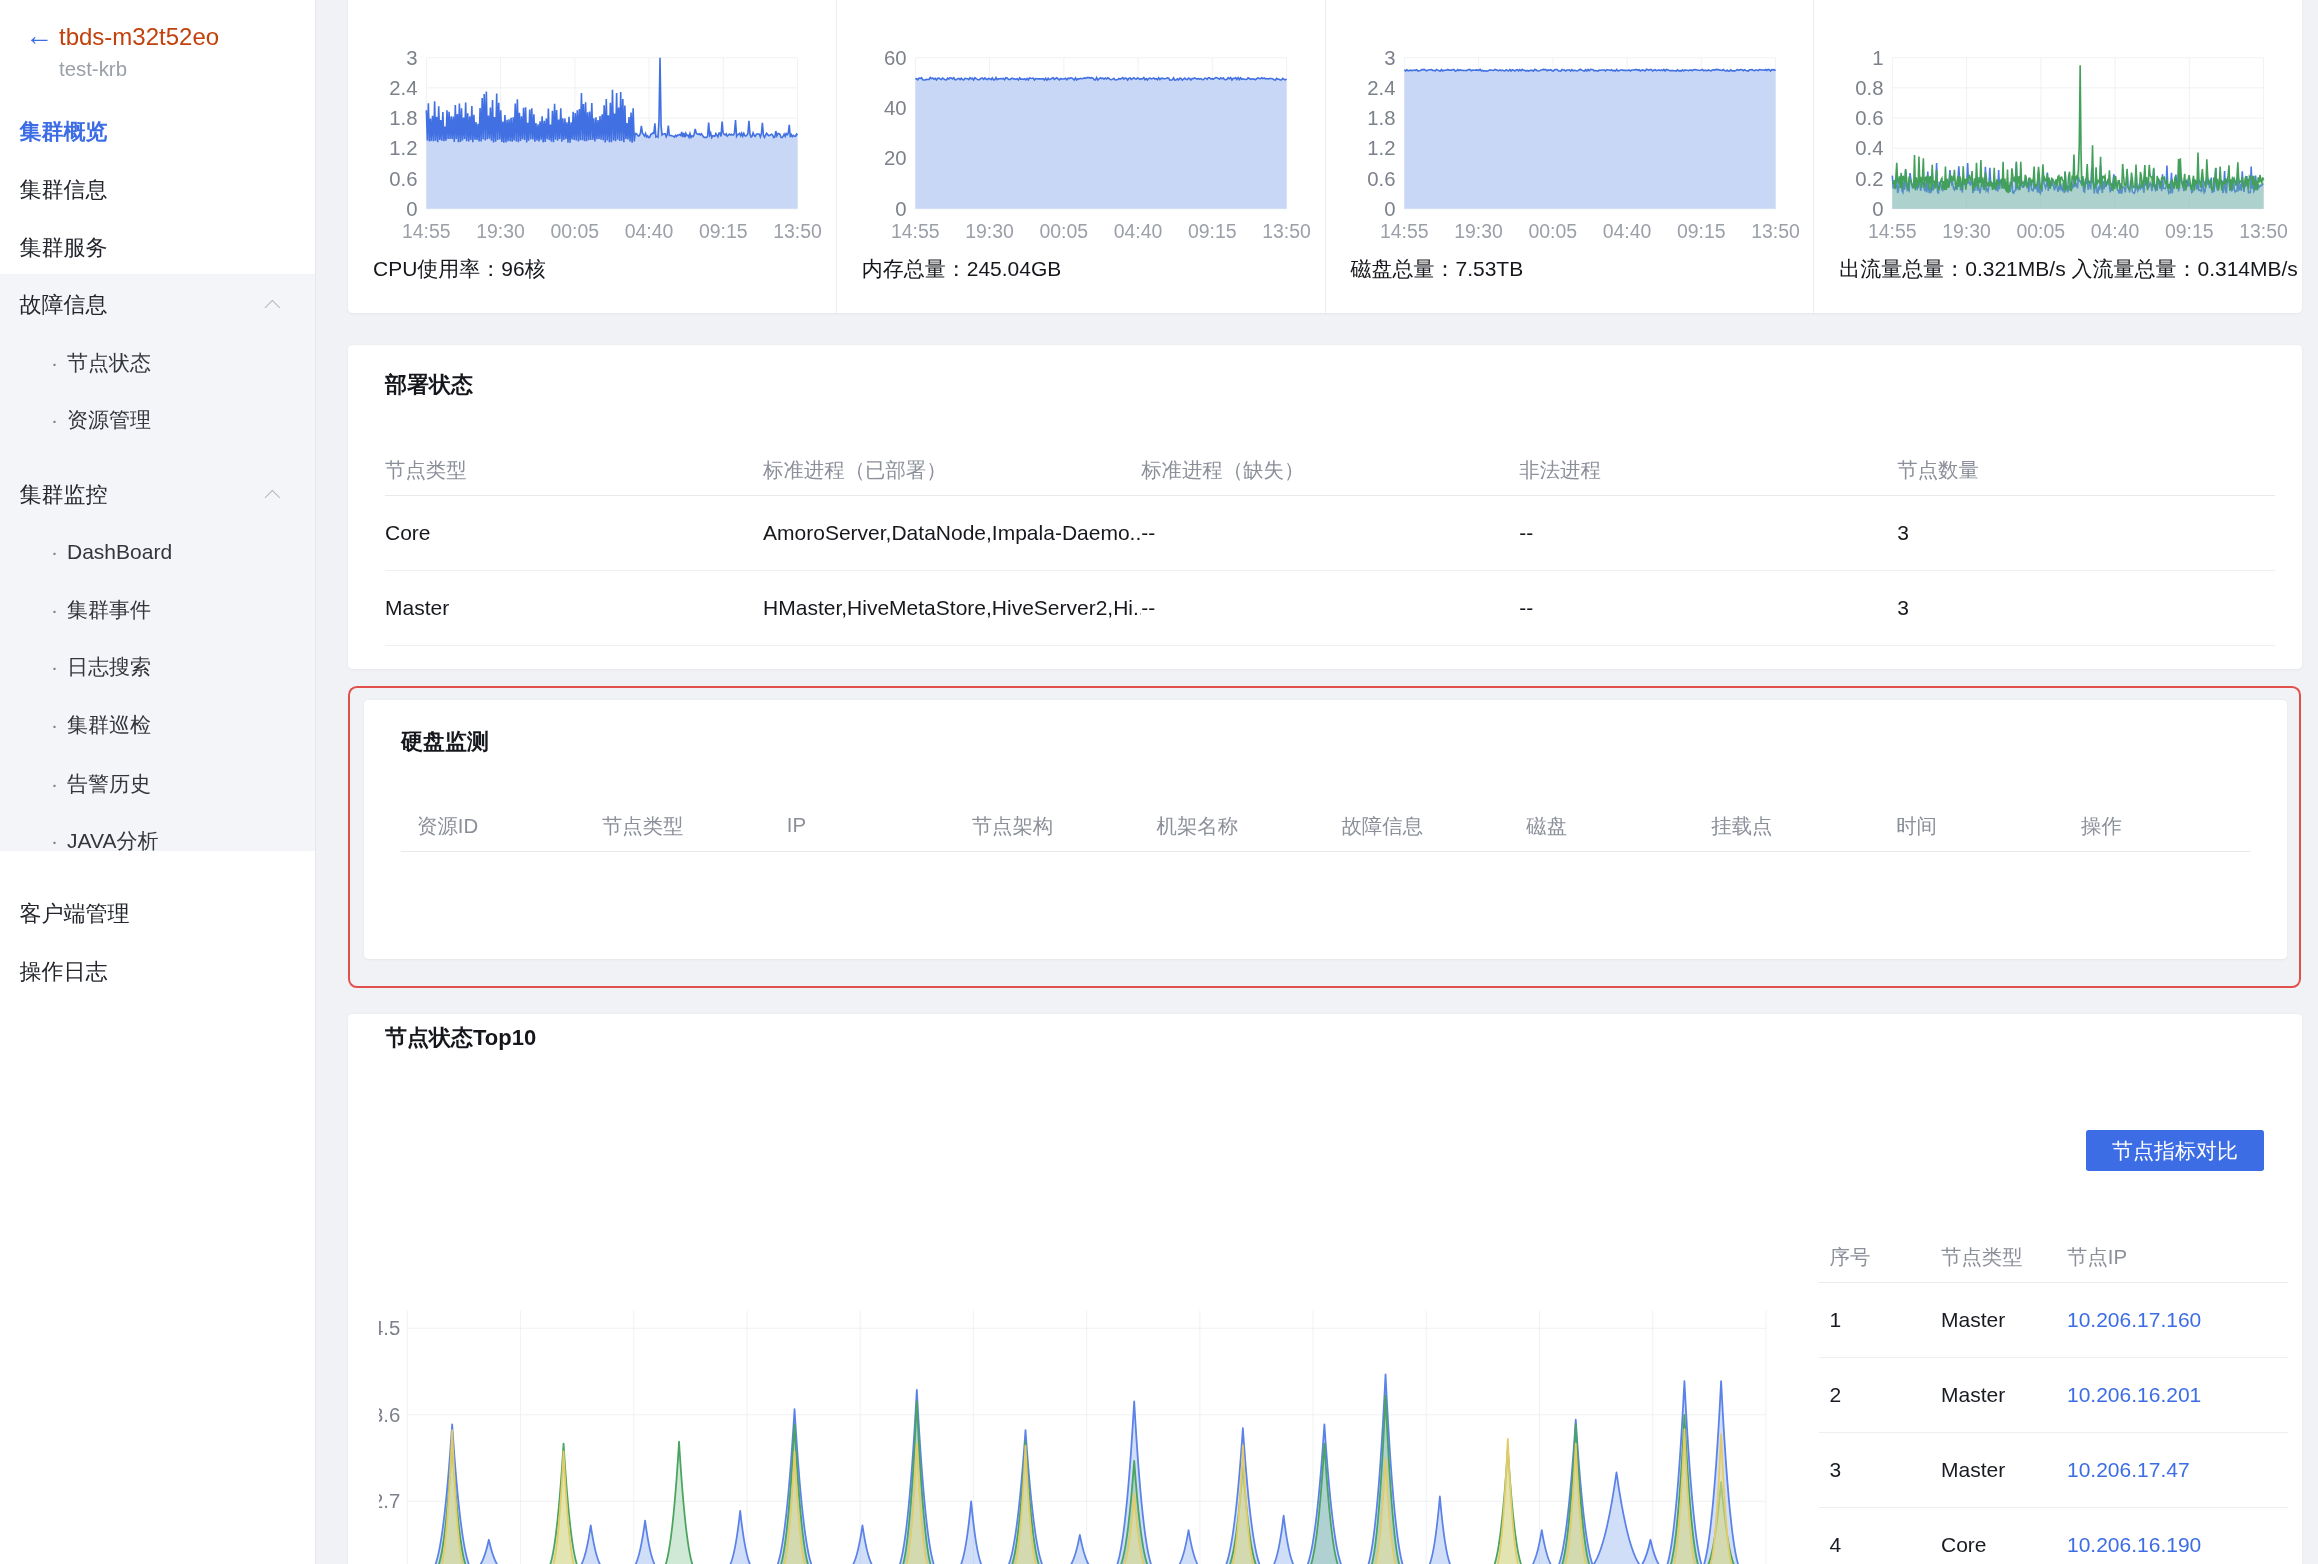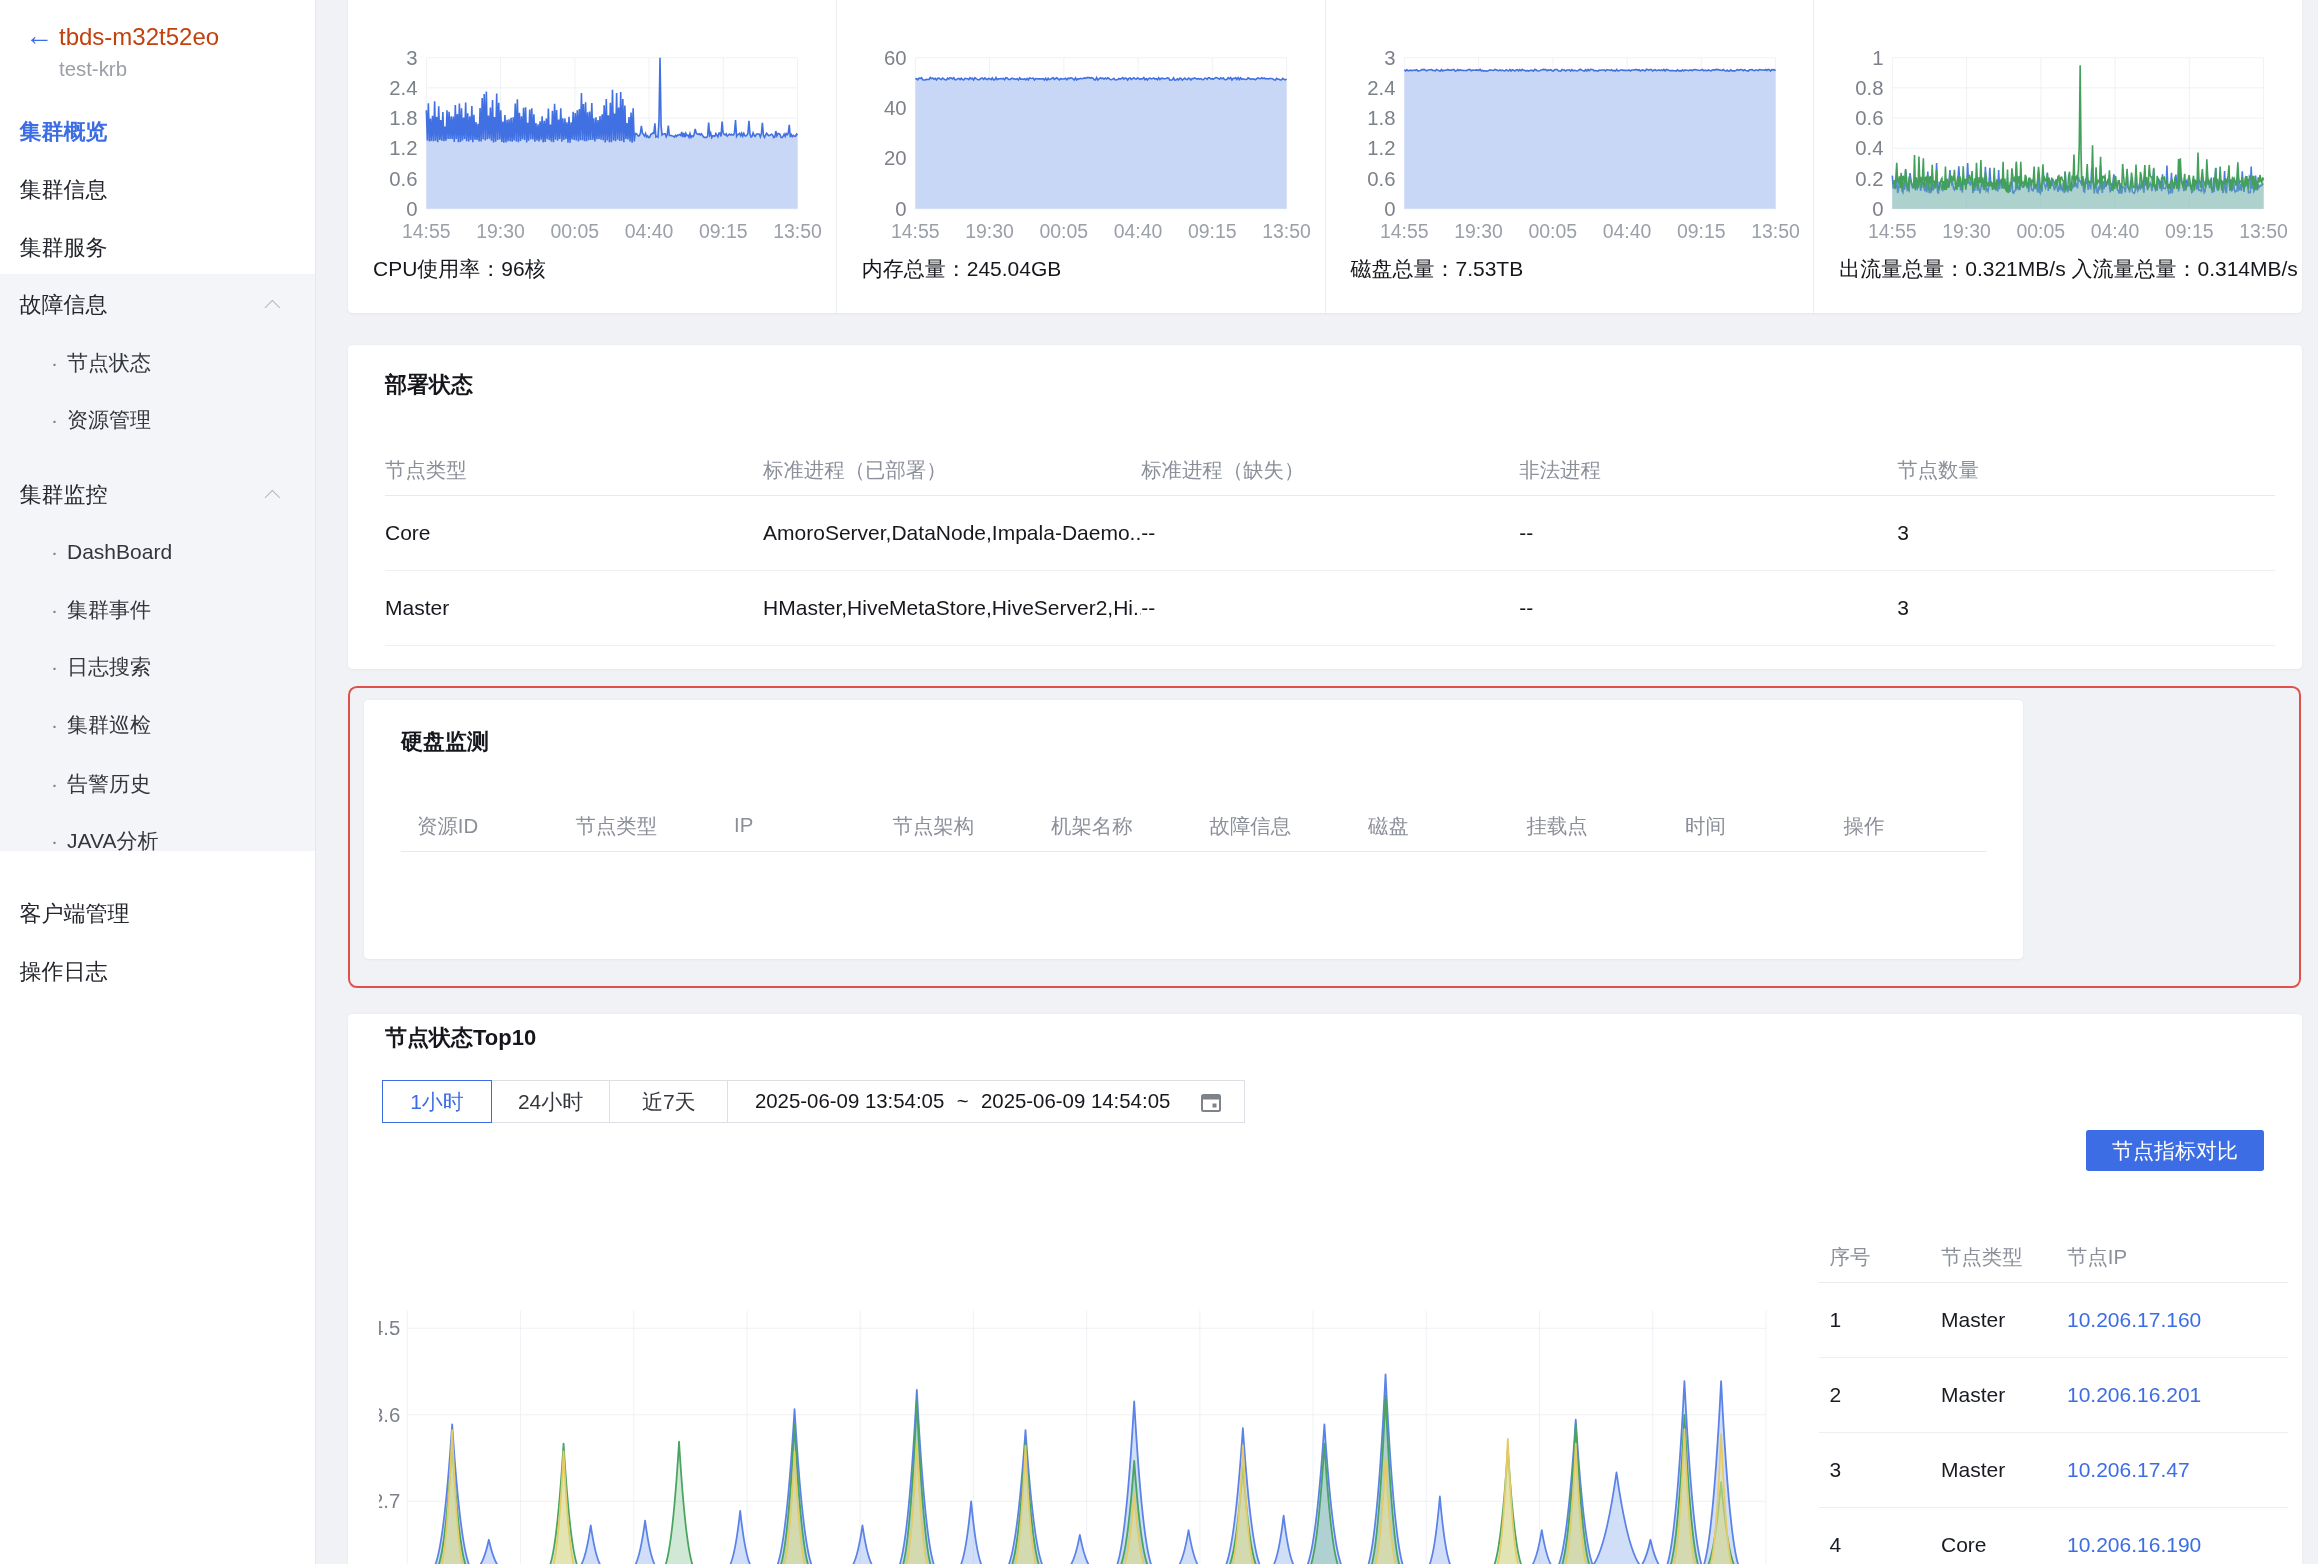--- a/index.html
+++ b/index.html
@@ -38,21 +38,21 @@
   #card-deploy{top:345px;height:324px;}
   #card-deploy h3{top:25px;}
   .tbl{position:absolute;left:37px;right:26.6px;}
   .trow{display:flex;align-items:center;}
   .trow .c{flex:0 0 20%;padding-right:17.7px;box-sizing:border-box;white-space:nowrap;overflow:hidden;}
   .thead{height:51px;font-size:20.4px;color:#8b8f99;border-bottom:0.9px solid #e7e9ed;}
   .tdata{height:74px;font-size:21px;color:#16181d;border-bottom:0.9px solid #eceef2;}
   
   #highlight-box{position:absolute;left:348px;top:686px;width:1949px;height:298px;border:2.7px solid #e2504c;border-radius:8.9px;z-index:4;pointer-events:none;}
   
-  #card-disk{top:700px;left:364px;width:1659px;height:259px;}
+  #card-disk{top:700px;left:364px;width:1923px;height:259px;}
   #card-disk h3{top:26.6px;}
   #disk-head{position:absolute;left:37px;right:37px;top:100px;height:51px;display:flex;align-items:center;font-size:20.4px;color:#8b8f99;border-bottom:0.9px solid #e7e9ed;}
   #disk-head .c{flex:0 0 10%;padding-left:16px;box-sizing:border-box;white-space:nowrap;}
   #disk-empty{position:absolute;left:37px;right:37px;top:151px;height:74px;line-height:74px;text-align:center;font-size:21px;color:#33363c;border-bottom:0.9px solid #eceef2;}
   
   #card-top10{top:1014px;height:584px;}
   #card-top10 h3{top:8.9px;}
   #time-bar{position:absolute;left:34px;top:66px;height:42px;display:flex;}
   .tb-item{height:41px;line-height:41px;border:0.9px solid #dcdfe3;margin-left:-0.9px;text-align:center;font-size:21px;color:#33363c;background:#fff;cursor:pointer;box-sizing:content-box;}
   .tb-item:first-child{margin-left:0;}
@@ -308,37 +308,20 @@
       <div class="c">故障信息</div>
       <div class="c">磁盘</div>
       <div class="c">挂载点</div>
       <div class="c">时间</div>
       <div class="c">操作</div>
     </div>
 </section>
 
 <section id="card-top10" class="card">
   <h3>节点状态Top10</h3>
-  <div id="time-bar">
-      <div class="tb-item active" style="width: 108px;">1小时</div>
-      <div class="tb-item" style="width: 117px;">24小时</div>
-      <div class="tb-item" style="width: 117px;">近7天</div>
-      <div id="date-range">
-        <span>2025-06-09 13:54:05</span>
-        <span>~</span>
-        <span>2025-06-09 14:54:05</span>
-        <span class="cal">
-          <svg width="24" height="24" viewBox="0 0 24 24">
-            <rect x="3" y="5" width="18" height="16" rx="1.5" fill="none" stroke="#7e828b" stroke-width="2"></rect>
-            <rect x="3" y="5" width="18" height="4.5" fill="#7e828b"></rect>
-            <rect x="13.5" y="13.5" width="4" height="4" fill="#7e828b"></rect>
-          </svg>
-        </span>
-      </div>
-    </div>
   <button id="compare-btn">节点指标对比</button>
   <svg id="big-chart" width="1425" height="301" viewBox="0 0 1610 340">
       <line class="grid" x1="32" x2="1567" y1="50" y2="50"></line>
       <text class="ytick" x="24" y="58" text-anchor="end">4.5</text>
       <line class="grid" x1="32" x2="1567" y1="147.73999999999998" y2="147.73999999999998"></line>
       <text class="ytick" x="24" y="155.73999999999998" text-anchor="end">3.6</text>
       <line class="grid" x1="32" x2="1567" y1="245.47999999999996" y2="245.47999999999996"></line>
       <text class="ytick" x="24" y="253.47999999999996" text-anchor="end">2.7</text>
       <line class="grid" x1="32" x2="32" y1="30" y2="340"></line>
       <line class="grid" x1="159.91666666666669" x2="159.91666666666669" y1="30" y2="340"></line>

